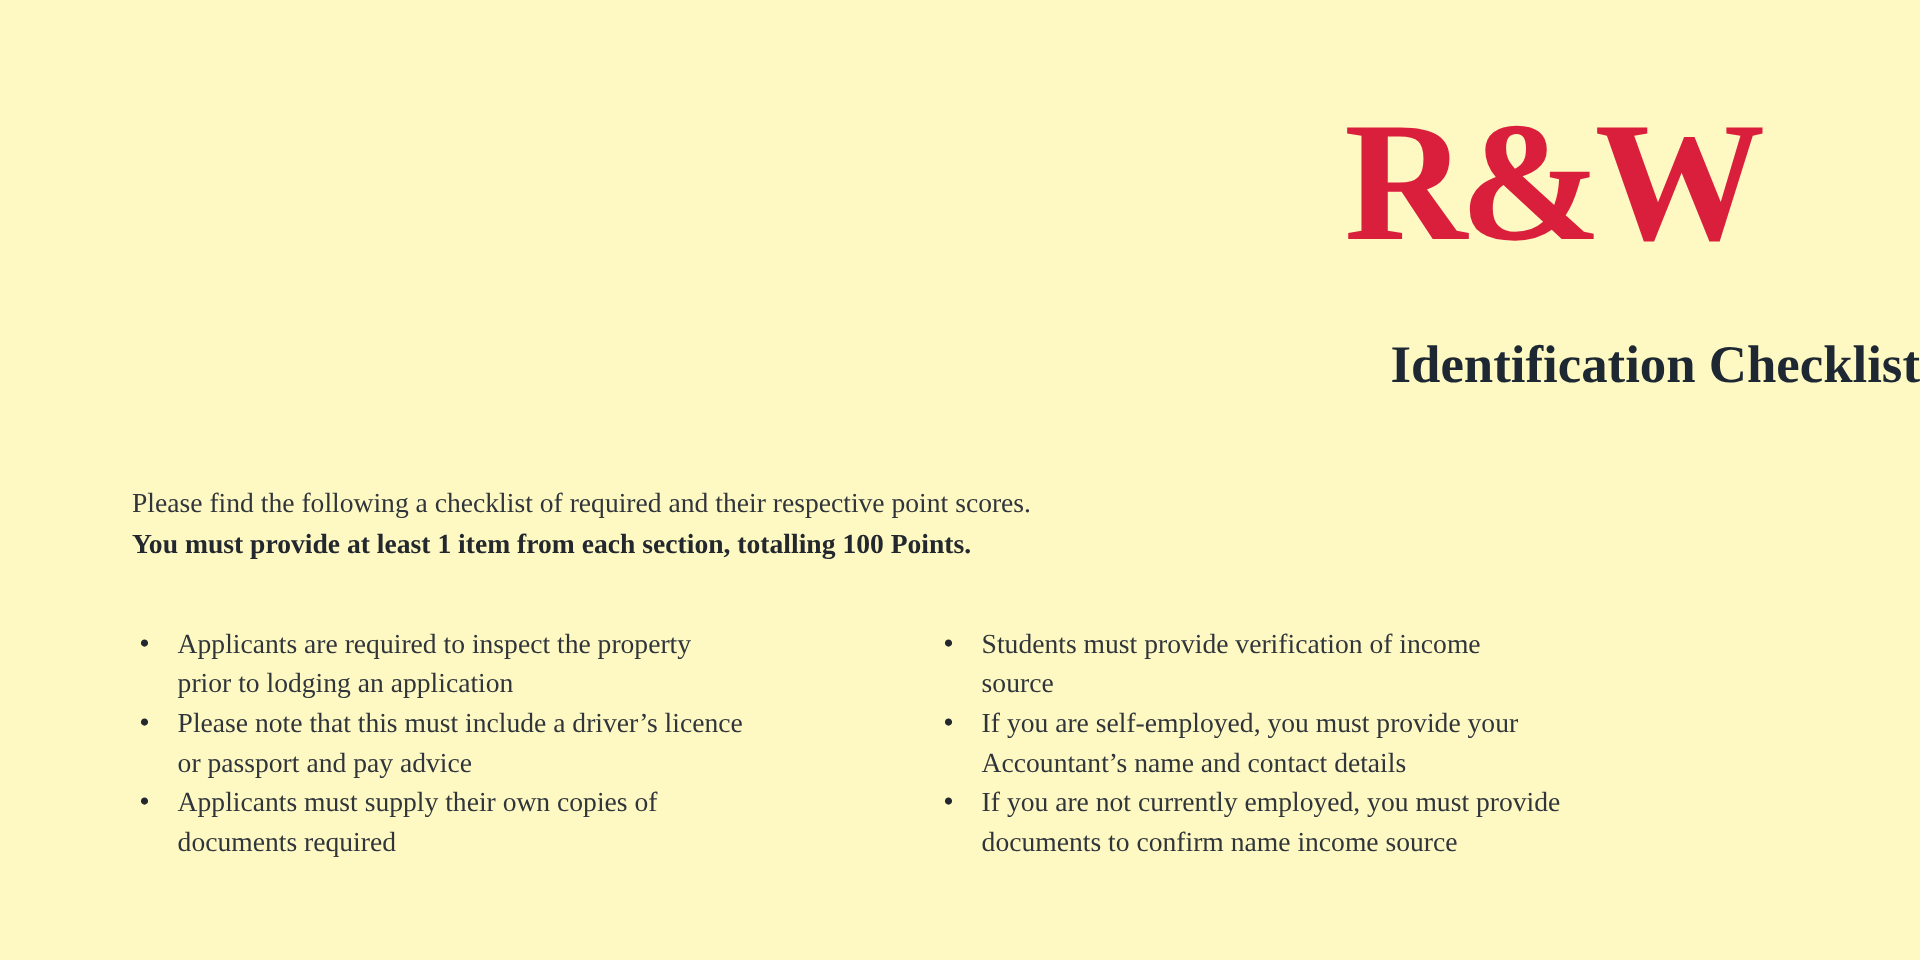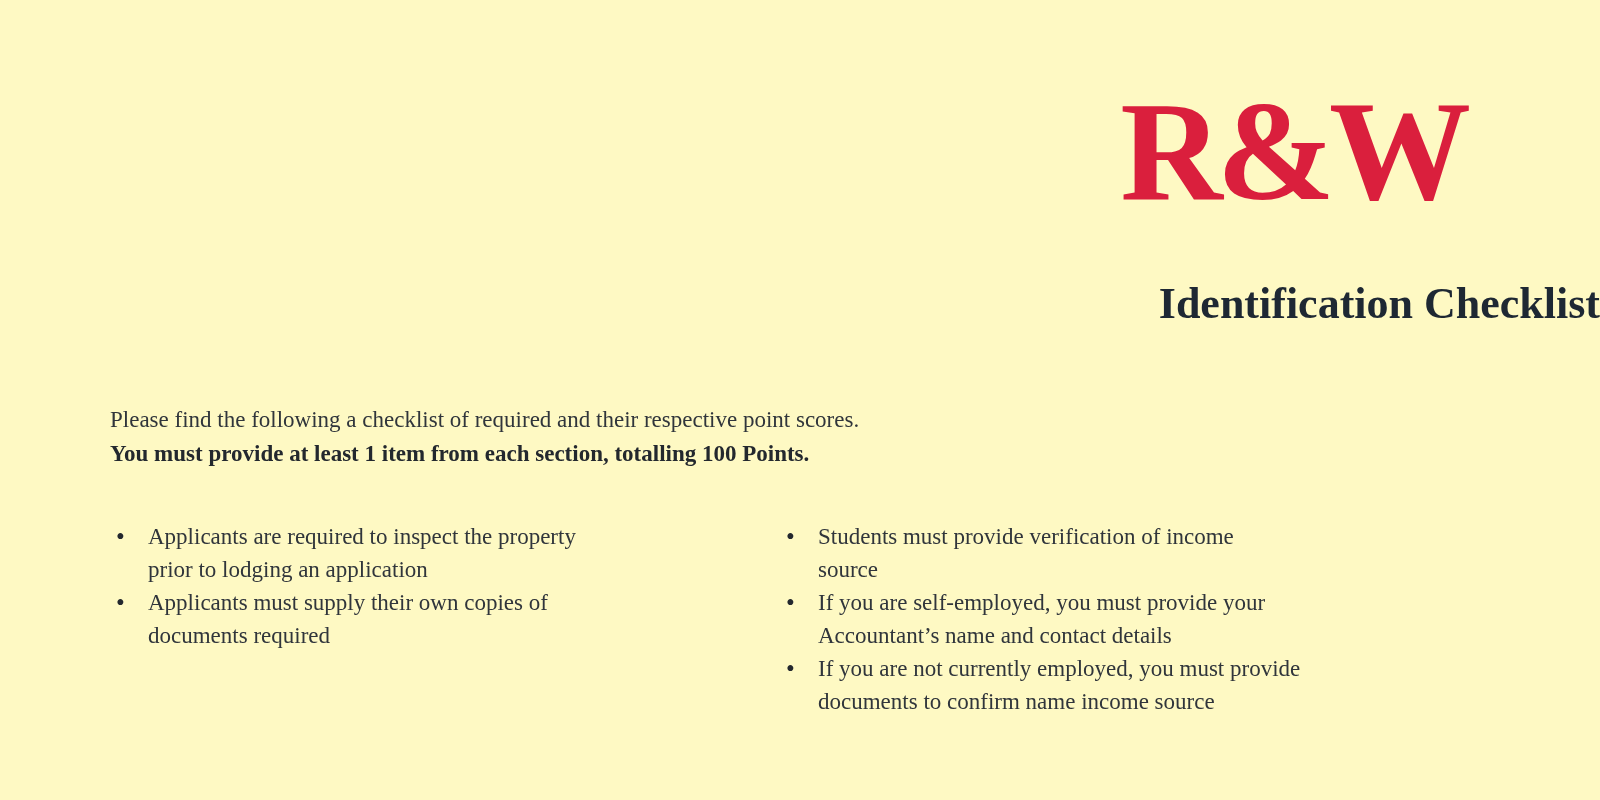--- a/index.html
+++ b/index.html
@@ -89,20 +89,22 @@
 
   <div class="intro">
     <p>Please find the following a checklist of required and their respective point scores.</p>
     <p class="requirement">You must provide at least 1 item from each section, totalling 100 Points.</p>
   </div>
 
   <div class="columns">
     <ul class="notes">
       <li>Applicants are required to inspect the property
 prior to lodging an application</li>
+      <li>Please note that this must include a driver’s licence
+or passport and pay advice</li>
       <li>Applicants must supply their own copies of
 documents required</li>
     </ul>
     <ul class="notes">
       <li>Students must provide verification of income
 source</li>
       <li>If you are self-employed, you must provide your
 Accountant’s name and contact details</li>
       <li>If you are not currently employed, you must provide
 documents to confirm name income source</li>

